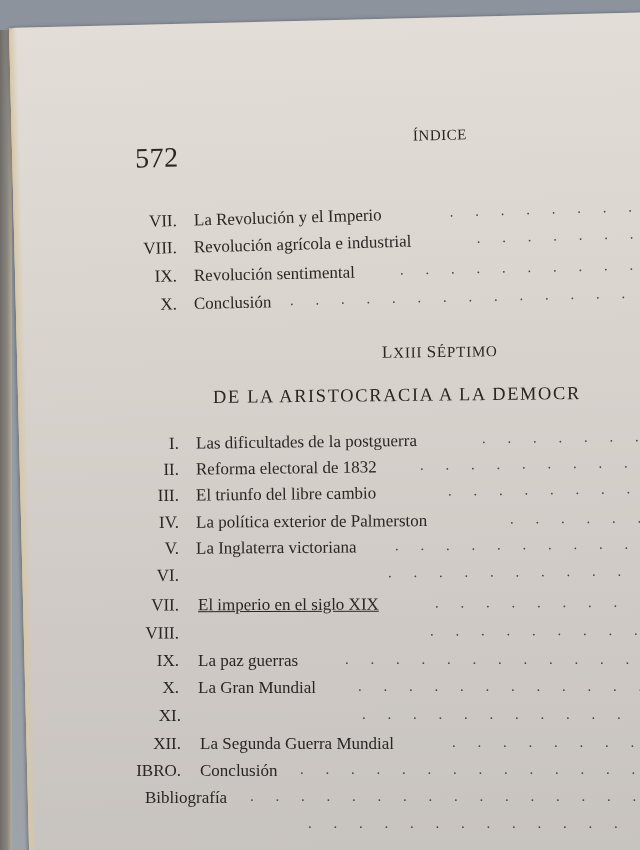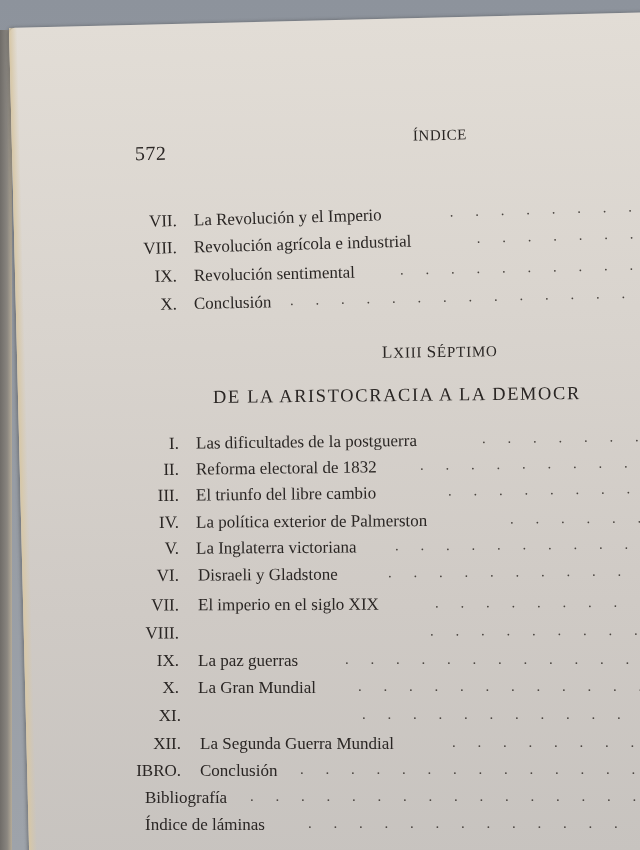--- a/index.html
+++ b/index.html
@@ -50,21 +50,21 @@
       top: 0;
       width: 640px;
       height: 850px;
       font-family: "Liberation Serif", "DejaVu Serif", serif;
       color: #2a2624;
     }
     .page-number {
       position: absolute;
       left: 135px;
       top: 142px;
-      font-size: 20px;
+      font-size: 28px;
       letter-spacing: 0.5px;
       transform: rotate(-1deg);
     }
     .running-head {
       position: absolute;
       left: 413px;
       top: 127px;
       font-size: 15px;
       letter-spacing: 0.5px;
       transform: rotate(-1.3deg);
@@ -204,28 +204,27 @@
       <div class="num-box" style="left:119px;">
           <span class="toc-num">V.</span>
         </div>
       <span class="toc-title" style="left:196px;">La Inglaterra victoriana</span>
       <span class="leaders" style="left:395px;"> . . . . . . . . . .</span>
     </div>
     <div class="toc-row tilt-d" style="top:567px;">
       <div class="num-box" style="left:119px;">
           <span class="toc-num">VI.</span>
         </div>
-      <span class="toc-title" style="left:198px;">Disraeli y Gladstone</span>
       <span class="leaders" style="left:388px;"> . . . . . . . . . . . .</span>
     </div>
     <div class="toc-row tilt-e" style="top:596px;">
       <div class="num-box" style="left:119px;">
           <span class="toc-num">VII.</span>
         </div>
-      <span class="toc-title" style="left:198px;">El imperio en el siglo XIX</span>
+      <span class="toc-title" style="left:198px;text-decoration:underline;">El imperio en el siglo XIX</span>
       <span class="leaders" style="left:435px;">. . . . . . . . . . . .</span>
     </div>
     <div class="toc-row tilt-e" style="top:624px;">
       <div class="num-box" style="left:119px;">
           <span class="toc-num">VIII.</span>
         </div>
       <span class="leaders" style="left:430px;">. . . . . . . . . . . .</span>
     </div>
     <div class="toc-row" style="top:651px;">
       <div class="num-box" style="left:119px;">
@@ -260,18 +259,17 @@
         </div>
       <span class="toc-title" style="left:200px;">Conclusión</span>
       <span class="leaders" style="left:300px;"> . . . . . . . . . . . . . . . . . . .</span>
     </div>
 
     <div class="toc-row" style="top:788px;">
       <span class="toc-title" style="left:145px;">Bibliografía</span>
       <span class="leaders" style="left:250px;"> . . . . . . . . . . . . . . . . . . . .</span>
     </div>
     <div class="toc-row" style="top:815px;">
-      <span class="toc-title" style="left:145px;">Índice de láminas</span>
       <span class="leaders" style="left:308px;">. . . . . . . . . . . . . . . . . . .</span>
     </div>
 
   </div>
 </div>
 
 </body></html>

